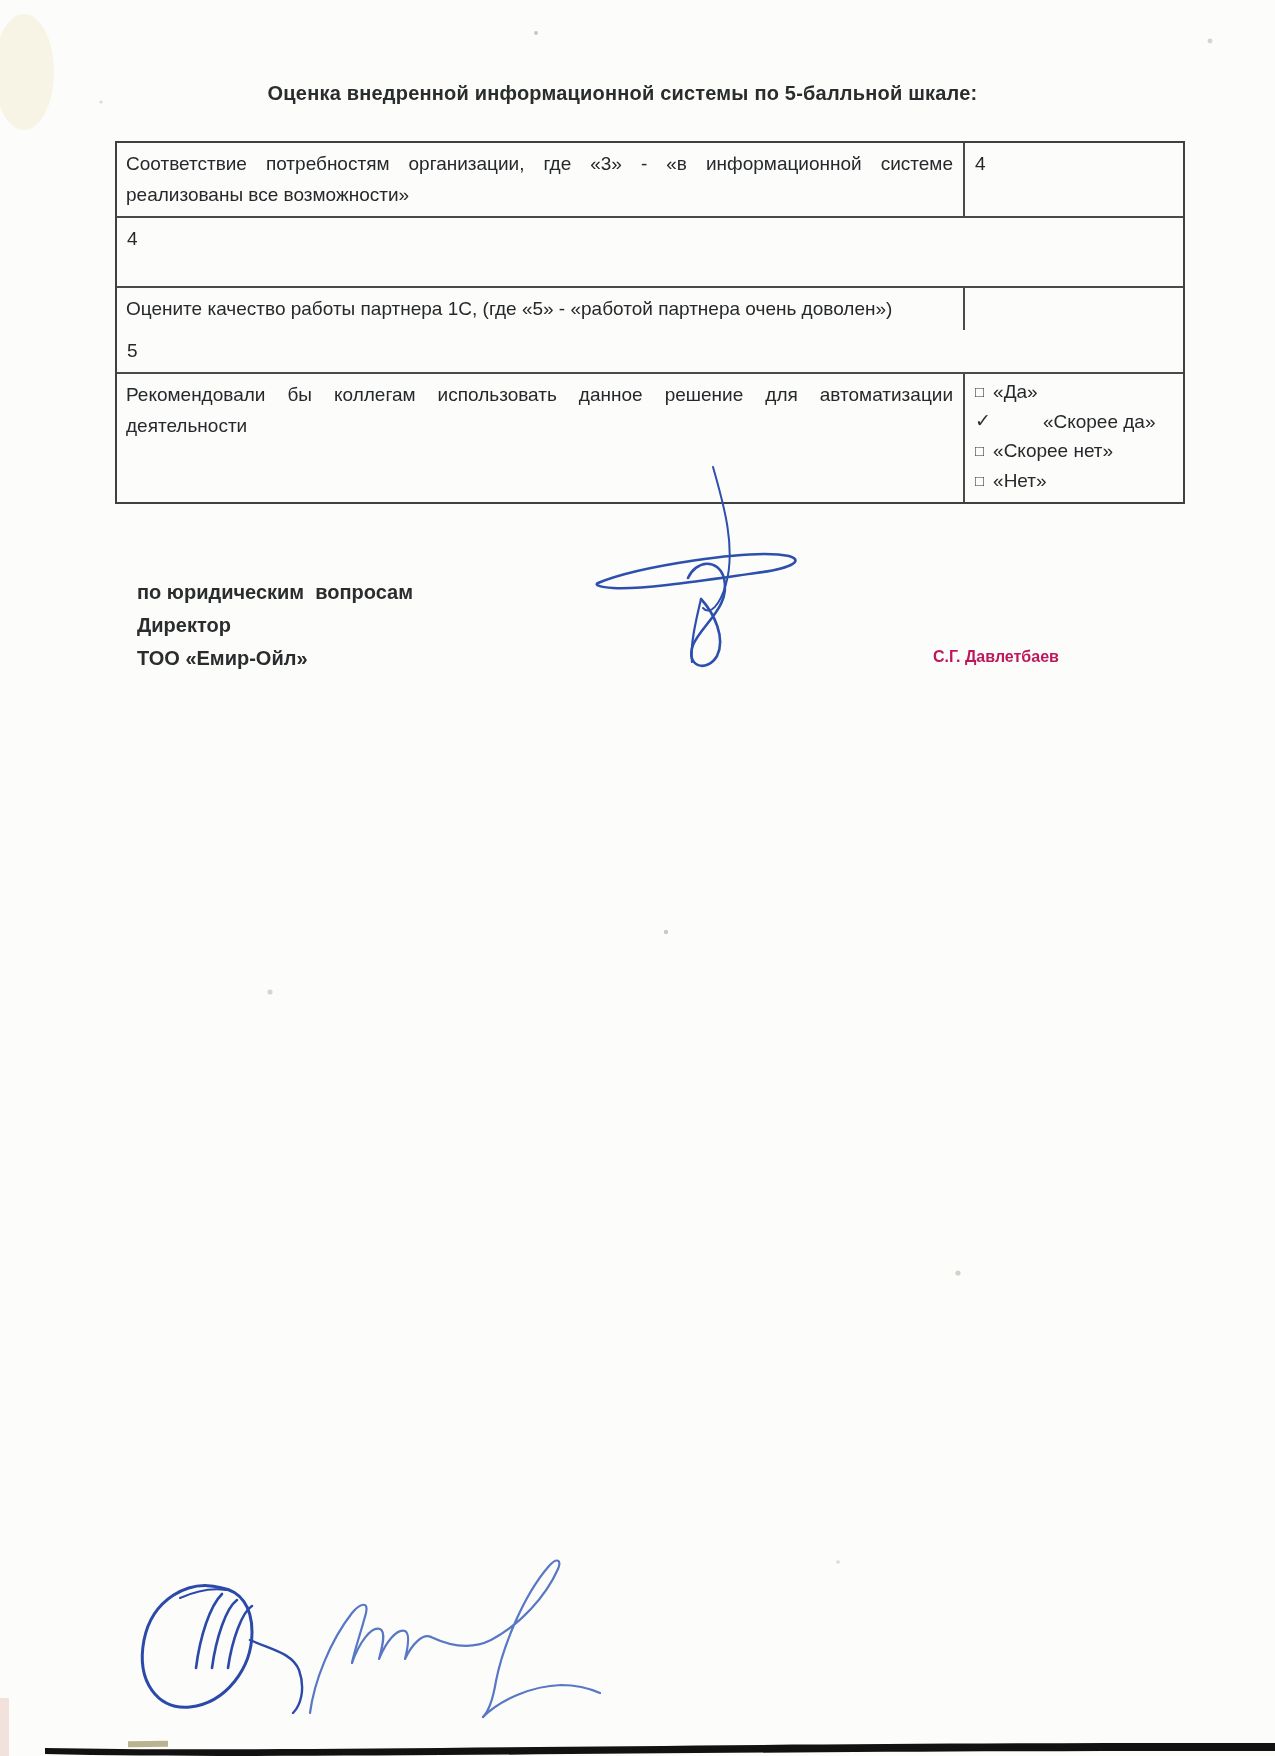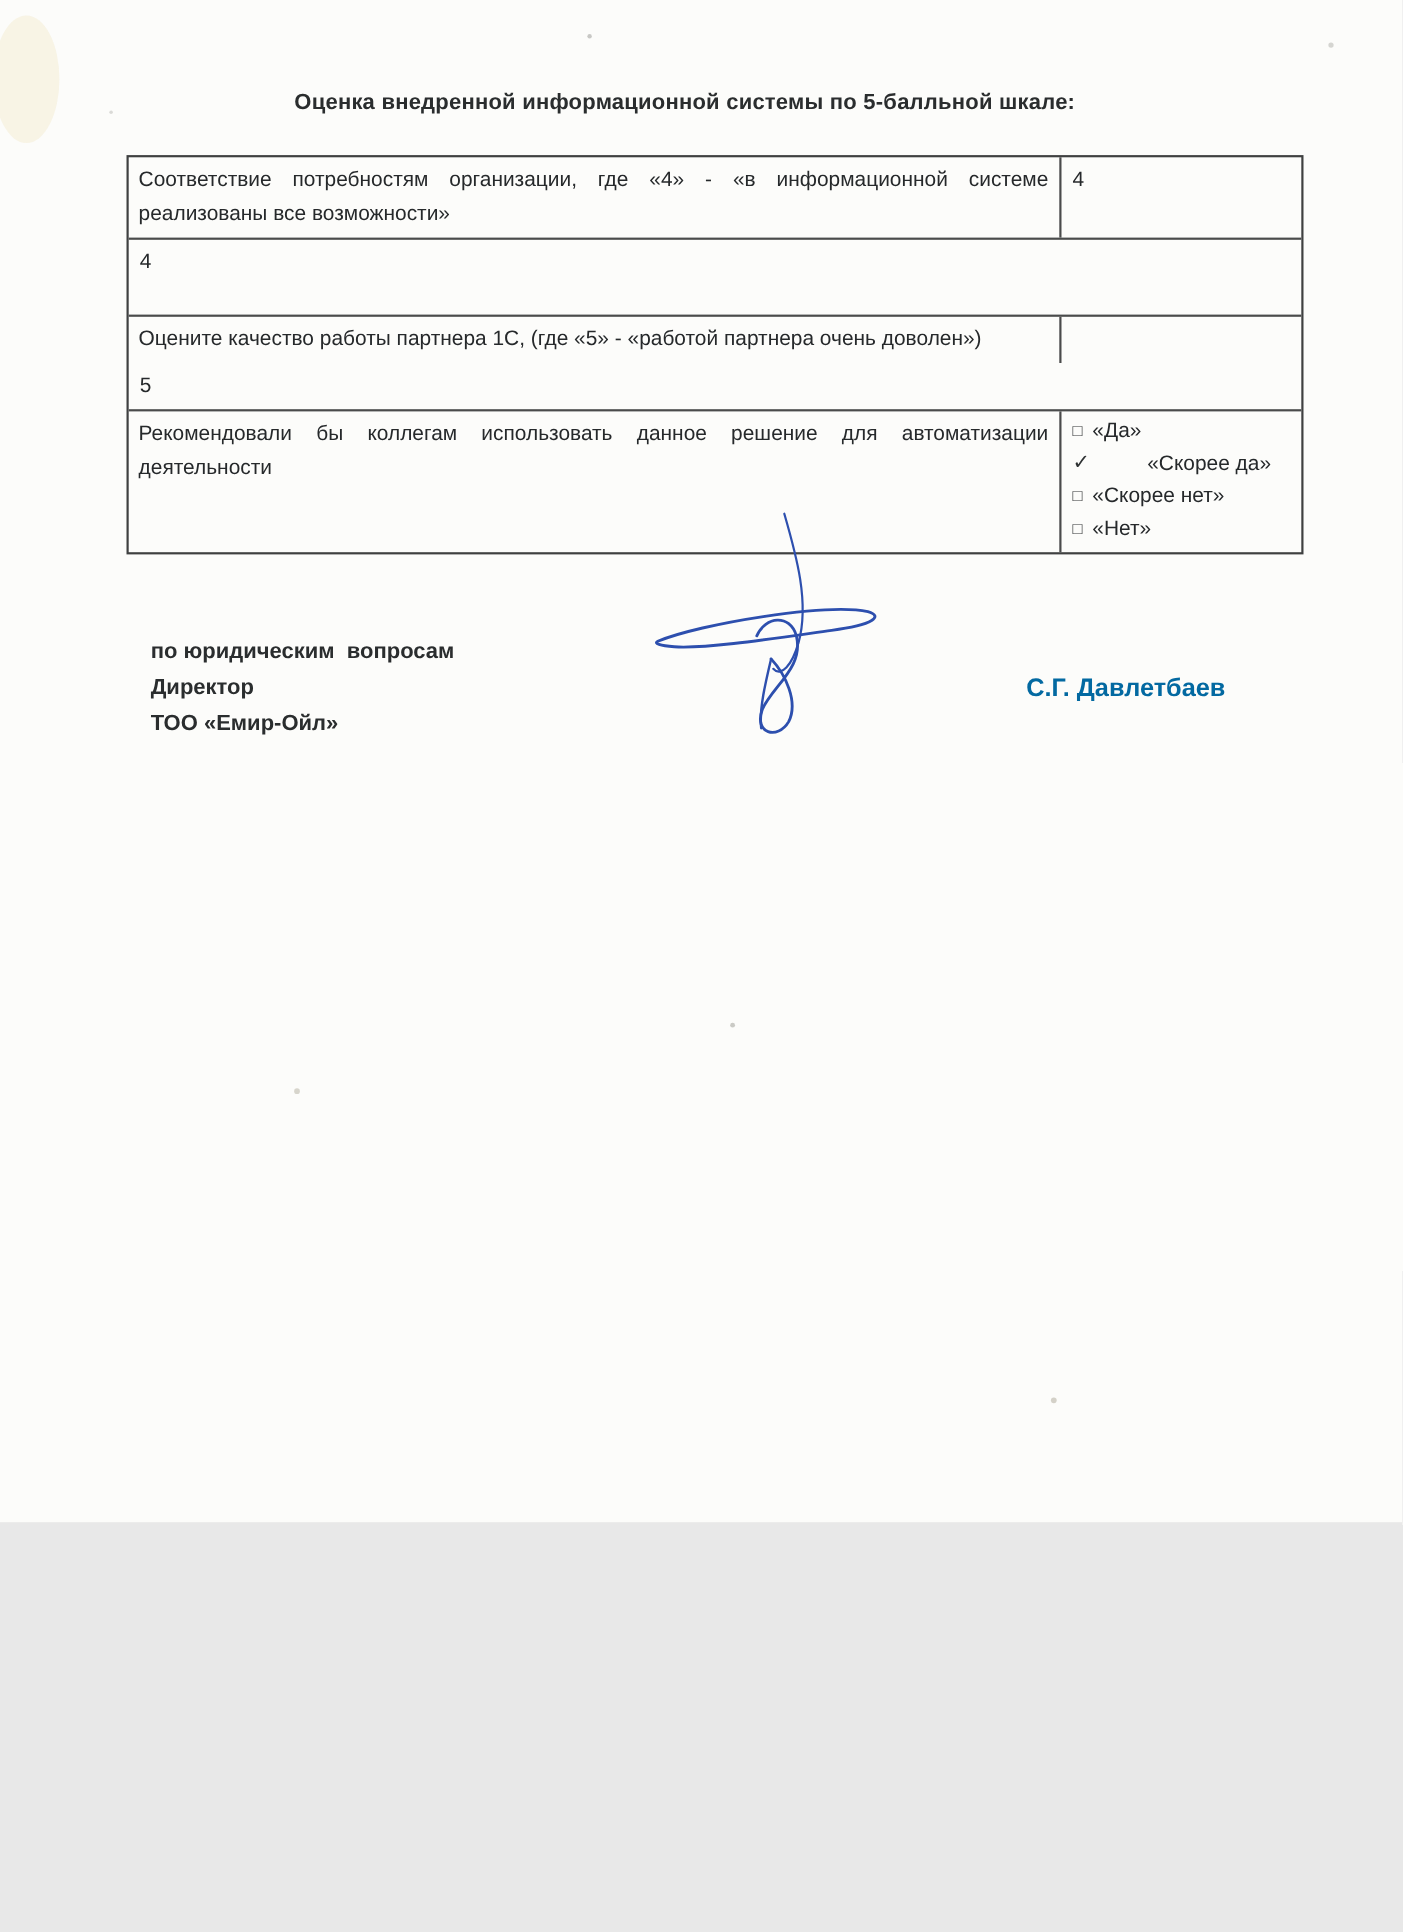--- a/index.html
+++ b/index.html
@@ -1,18 +1,18 @@
 <!DOCTYPE html>
 <html lang="ru"><head>
 <meta charset="utf-8">
 <style>
   html,body{margin:0;padding:0;background:#e8e8e8;}
   .page{
     position:relative;
-    width:1275px;height:1384px;
+    width:1275px;height:1756px;
     margin:0 auto;
     background:#fcfcfa;
     overflow:hidden;
     font-family:"Liberation Sans", sans-serif;
     color:#26292b;
   }
   .page-title{
     position:absolute;
     left:115px;top:82px;width:1015px;
     text-align:center;
@@ -68,40 +68,40 @@
   }
   .opt-label{color:#26292b;}
   .opt-label.checked{font-weight:normal;}
   
   .sig-block{
     position:absolute;left:137px;top:576px;
     font-size:20px;font-weight:bold;line-height:33px;
     color:#2a2d2e;
   }
   .signer-name{
-    position:absolute;left:933px;top:612px;
-    font-size:23px;font-weight:bold;
-    color:#0369a1;
+    position:absolute;left:933px;top:648px;
+    font-size:16px;font-weight:bold;
+    color:#be185d;
   }
   
   .overlay{
     position:absolute;left:0;top:0;width:1275px;height:1756px;
     pointer-events:none;
   }
 </style>
 </head>
 <body>
 
 <div class="page">
 
   <div class="page-title">Оценка внедренной информационной системы по 5-балльной шкале:</div>
 
   <div class="qtable">
     <div class="trow r1">
-      <div class="qcell">Соответствие потребностям организации, где «4» - «в информационной системе реализованы все возможности»</div>
+      <div class="qcell">Соответствие потребностям организации, где «3» - «в информационной системе реализованы все возможности»</div>
       <div class="acell">4</div>
     </div>
     <div class="trow r2">
       <div class="acell">4</div>
     </div>
     <div class="trow r3">
       <div class="qcell">Оцените качество работы партнера 1С, (где «5» - «работой партнера очень доволен»)</div>
       <div class="acell">5</div>
     </div>
     <div class="trow r4">

